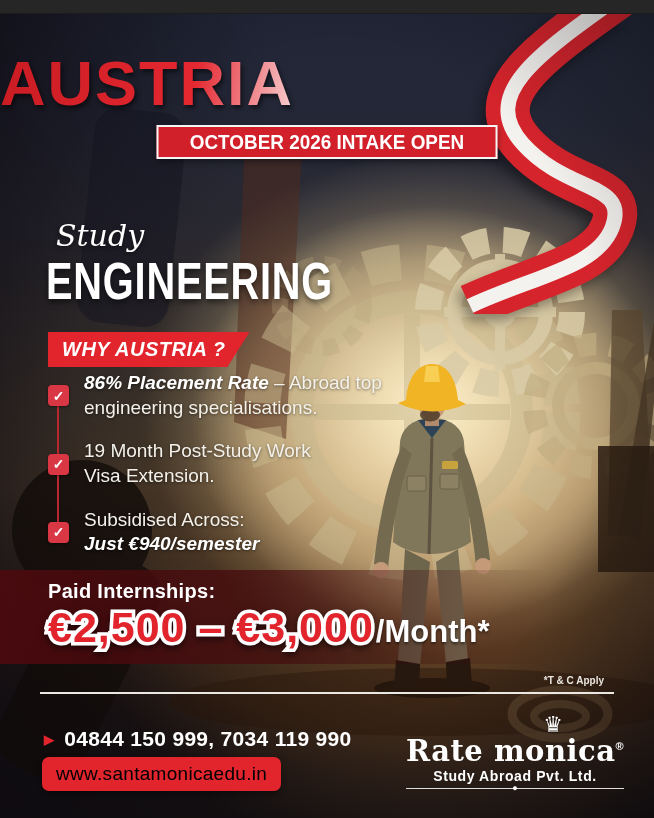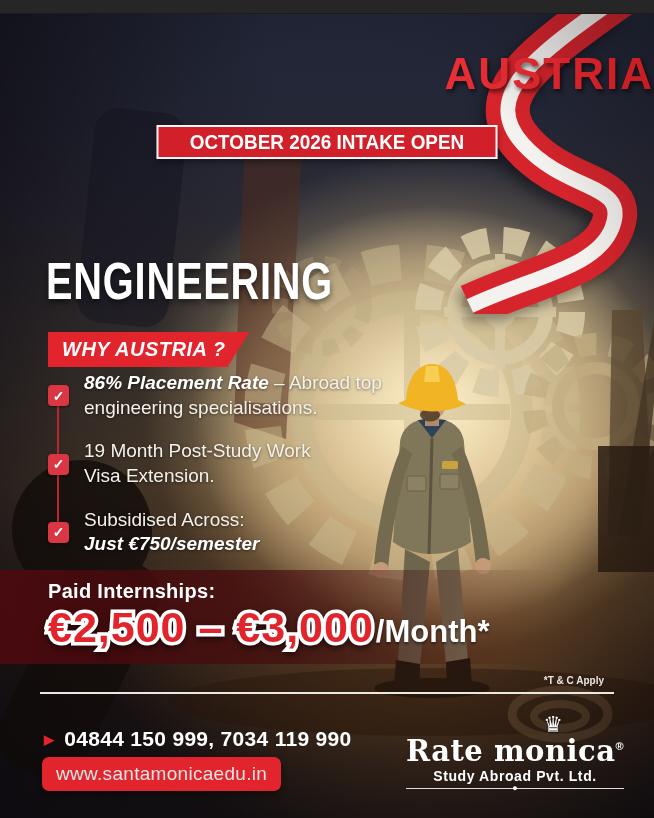--- a/index.html
+++ b/index.html
@@ -13,22 +13,22 @@
       radial-gradient(ellipse 480px 330px at 68% 76%, rgba(150,100,52,.55), rgba(150,100,52,0) 72%),
       linear-gradient(90deg, rgba(18,15,24,.55), rgba(18,15,24,0) 42%),
       linear-gradient(180deg,#212637 0%, #242736 14%, #2b2b34 25%, #383330 37%, #483c2d 49%, #53402a 59%, #3e2f20 69%, #291c14 79%, #1b1310 87%, #151011 94%, #141011 100%);
   }
   svg.bg-art { position:absolute; inset:0; z-index:1; }
   svg.ribbon { position:absolute; top:0; right:0; z-index:2; filter:drop-shadow(-5px 7px 6px rgba(0,0,0,.35)); }
   .shade { position:absolute; inset:0; z-index:2; pointer-events:none;
     background: radial-gradient(ellipse at 52% 46%, rgba(0,0,0,0) 55%, rgba(8,6,10,.42) 100%); }
 
   .title {
-    position:absolute; top:38px; left:0; right:0; z-index:3; text-align:right;
-    font-size:44px; font-weight:800; letter-spacing:2px; line-height:1;
+    position:absolute; top:38px; left:0; right:0; z-index:3; text-align:left;
+    font-size:63px; font-weight:800; letter-spacing:2px; line-height:1;
     background:linear-gradient(100deg,#c91c23 0%, #e52730 30%, #fdfdfd 50%, #ef3138 64%, #c71b22 100%);
     -webkit-background-clip:text; background-clip:text; color:transparent;
     filter:drop-shadow(2px 3px 2px rgba(0,0,0,.55));
   }
   .intake { position:absolute; top:111px; left:50%; transform:translateX(-50%); z-index:3;
     background:#d2202a; border:2px solid #f5f5f5; padding:3px 16px; box-shadow:0 3px 6px rgba(0,0,0,.4); }
   .intake span { display:inline-block; font-size:21px; font-weight:700; color:#fff; white-space:nowrap;
     transform:scaleX(.9); transform-origin:center; }
 
   .study { position:absolute; top:204px; left:56px; z-index:3; font-family:"DejaVu Serif", serif;
@@ -65,21 +65,21 @@
   .price.fill { position:relative; color:#e2242d; }
   .unit { font-size:31px; font-weight:600; color:#fff; margin-left:2px; text-shadow:0 2px 3px rgba(0,0,0,.5); }
 
   .terms { position:absolute; top:661px; right:50px; z-index:3; font-size:10px; font-weight:700; color:#eae6df; }
   .rule { position:absolute; top:678px; left:40px; right:40px; height:2px; background:#ebe8e2; z-index:3; }
 
   .phones-row { position:absolute; top:713px; left:44px; z-index:3; display:flex; align-items:center;
     gap:10px; font-size:21px; font-weight:700; color:#fff; letter-spacing:.3px; }
   .tri { color:#e2242d; font-size:13px; line-height:1; }
   .website { position:absolute; top:743px; left:42px; z-index:3; background:#e2242d; border-radius:7px;
-    padding:6px 14px; font-size:19px; color:#e5e5e5; letter-spacing:.3px; box-shadow:0 3px 6px rgba(0,0,0,.4); cursor:pointer; }
+    padding:6px 14px; font-size:19px; color:#000000; letter-spacing:.3px; box-shadow:0 3px 6px rgba(0,0,0,.4); cursor:pointer; }
 
   .brand { position:absolute; top:700px; right:12px; width:254px; z-index:3; text-align:center; color:#fff; }
   .crown { font-size:22px; line-height:1; transform:translateX(38px); text-shadow:0 1px 2px rgba(0,0,0,.6); }
   .brand-name { font-family:"DejaVu Serif", serif; font-weight:700; font-size:29px; letter-spacing:.5px;
     white-space:nowrap; line-height:1.05; }
   .brand-name sup { font-size:11px; font-family:"Liberation Sans", sans-serif; }
   .brand-tag { font-size:14px; font-weight:700; letter-spacing:.6px; margin-top:2px; }
   .brand-rule { position:relative; margin:4px auto 0; width:86%; height:1px; background:#ddd; }
   .brand-rule .dot { position:absolute; left:50%; top:-5px; transform:translateX(-50%); font-size:9px; color:#fff; }
 </style>
@@ -171,20 +171,21 @@
       <path d="M210,-24 C120,40 60,80 105,130 C150,180 212,168 194,214 C178,254 116,262 52,292" fill="none" stroke="#f4f2ef" stroke-width="15"></path>
     </svg>
 
     <div class="shade"></div>
 
     <h1 class="title">AUSTRIA</h1>
     <div class="intake">
       <span>OCTOBER 2026 INTAKE OPEN</span>
     </div>
 
+    <div class="study">Study</div>
     <div class="field">ENGINEERING</div>
 
     <div class="why">
       <span>WHY AUSTRIA ?</span>
     </div>
 
     <div class="bullets">
       <div class="connector"></div>
 
       <div class="bullet">
@@ -200,21 +201,21 @@
         <div class="btext">
           <div>19 Month Post-Study Work</div>
           <div>Visa Extension.</div>
         </div>
       </div>
 
       <div class="bullet">
         <span class="check">✓</span>
         <div class="btext">
           <div>Subsidised Across:</div>
-          <div class="em">Just €750/semester</div>
+          <div class="em">Just €940/semester</div>
         </div>
       </div>
     </div>
 
     <div class="band">
       <div class="band-label">Paid Internships:</div>
       <div class="price-row">
         <span class="price-wrap">
           <span class="price outline">€2,500 – €3,000</span>
           <span class="price fill">€2,500 – €3,000</span>

